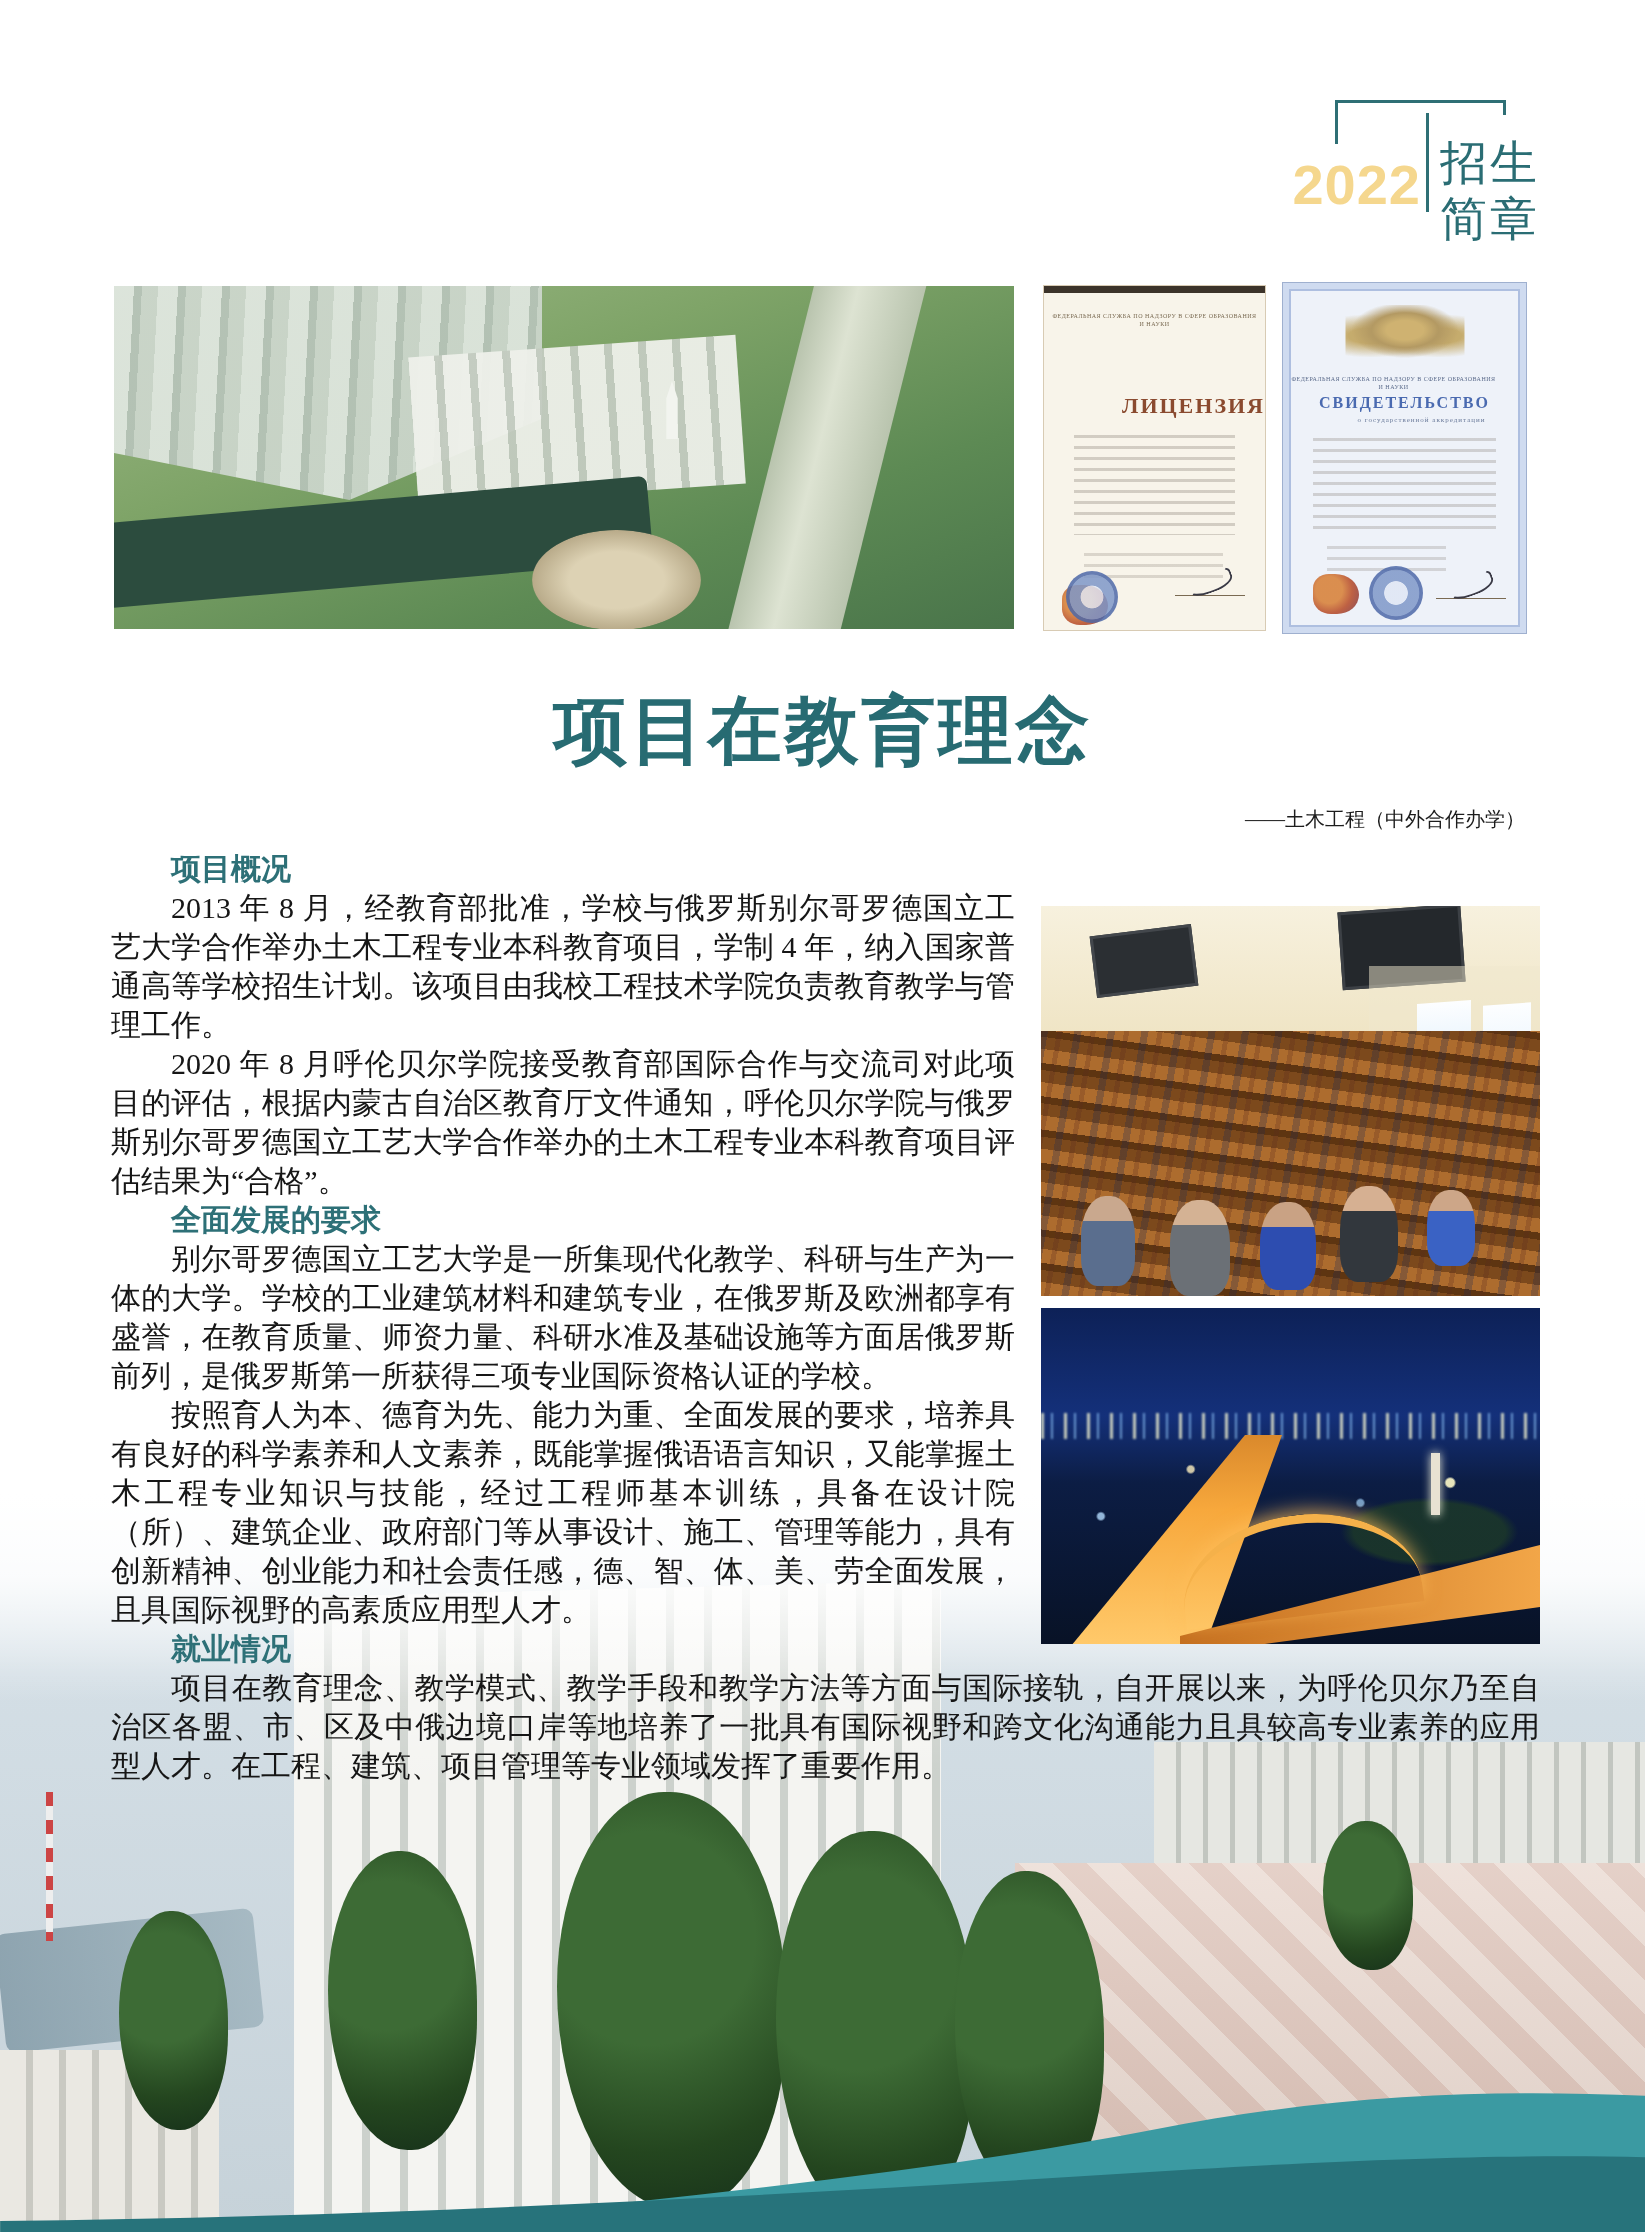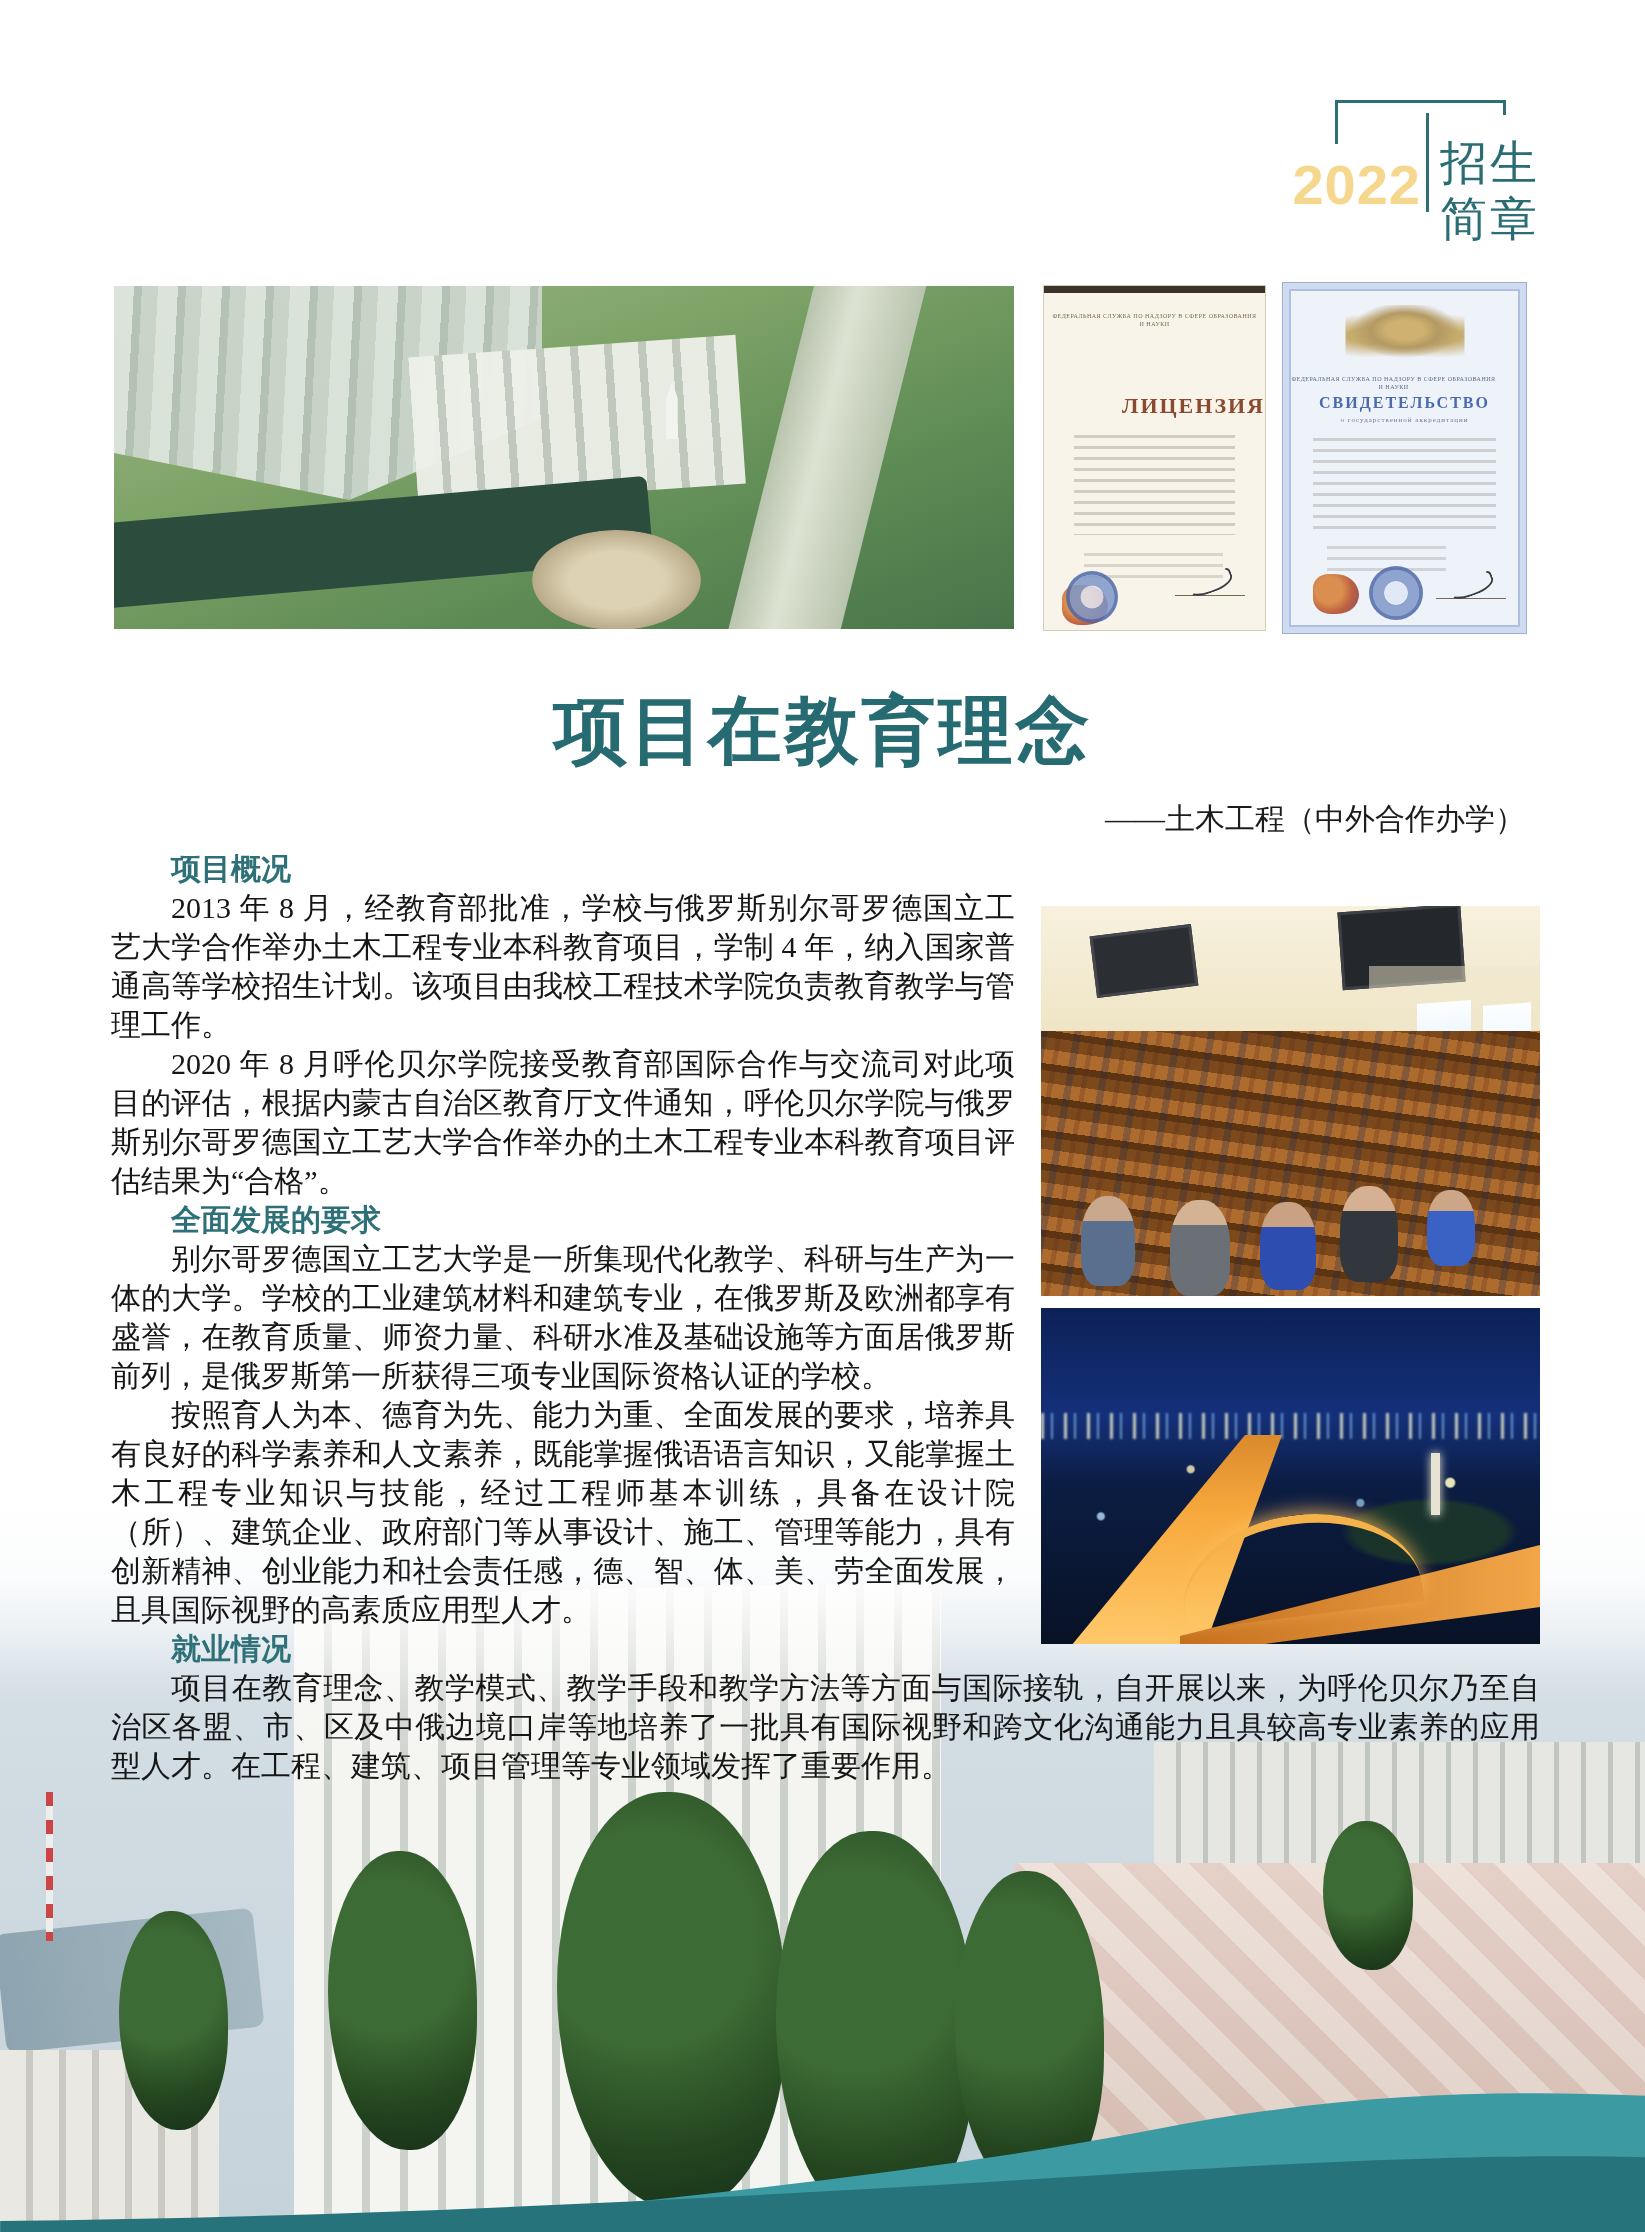--- a/index.html
+++ b/index.html
@@ -66,29 +66,29 @@
     border:1px solid #9fb0cf;box-shadow:inset 0 0 0 6px #cfdbf0,inset 0 0 0 8px #aebfe0;}
   .cert-eagle{position:absolute;left:50%;top:22px;transform:translateX(-50%);width:119px;height:56px;
     background:radial-gradient(ellipse at 50% 45%,#caa85a 0 22%,#a98a49 40%,transparent 64%),
                radial-gradient(ellipse at 22% 55%,#bfa055 0 18%,transparent 50%),
                radial-gradient(ellipse at 78% 55%,#bfa055 0 18%,transparent 50%);
     opacity:.85;}
   .cert-2 .cert-agency{top:92px;color:#5a6a8a;}
   .cert-title-2{position:absolute;left:0;top:111px;width:100%;text-align:center;
     font-size:16px;letter-spacing:2px;color:#4a6ab0;font-weight:700;}
   .cert-sub-2{position:absolute;left:0;top:133px;width:100%;text-align:center;
-    font-size:7px;color:#6a7a9a;letter-spacing:1px;}
+    font-size:7px;color:#6a7a9a;letter-spacing:1px;padding-left:17px;}
   .cert-2 .ml-a{left:30px;top:155px;width:183px;height:96px;opacity:.45;}
   .cert-2 .ml-b{left:44px;top:263px;width:119px;height:26px;opacity:.4;}
   .cert-2 .seal{left:86px;top:283px;width:54px;height:54px;}
   .cert-2 .cert-ribbon{left:30px;top:291px;}
   
   .doc-title{position:absolute;left:0;top:685px;width:1646px;text-align:center;
     font-size:74px;line-height:92px;font-weight:700;letter-spacing:3px;color:#276b72;}
-  .doc-subtitle{position:absolute;right:121px;top:800px;font-size:30px;line-height:38px;color:#1c1c1c;}
+  .doc-subtitle{position:absolute;right:121px;top:800px;font-size:20px;line-height:38px;color:#1c1c1c;}
   
   .content{position:absolute;left:111px;top:849px;width:1429px;z-index:5;
     font-size:30px;line-height:39px;text-align:justify;color:#161616;}
   .float-classroom{float:right;clear:right;width:499px;height:390px;margin:57px 0 0 26px;}
   .float-night{float:right;clear:right;width:499px;height:336px;margin:12px 0 0 26px;}
   .sec-h{font-family:"Liberation Sans","DejaVu Sans",sans-serif;font-weight:700;
     font-size:30px;line-height:39px;color:#2d7077;text-indent:2em;margin:0;}
   .content p{margin:0;text-indent:2em;}
   
   .ph-classroom{position:relative;width:100%;height:100%;overflow:hidden;background:#efe6cc;}

